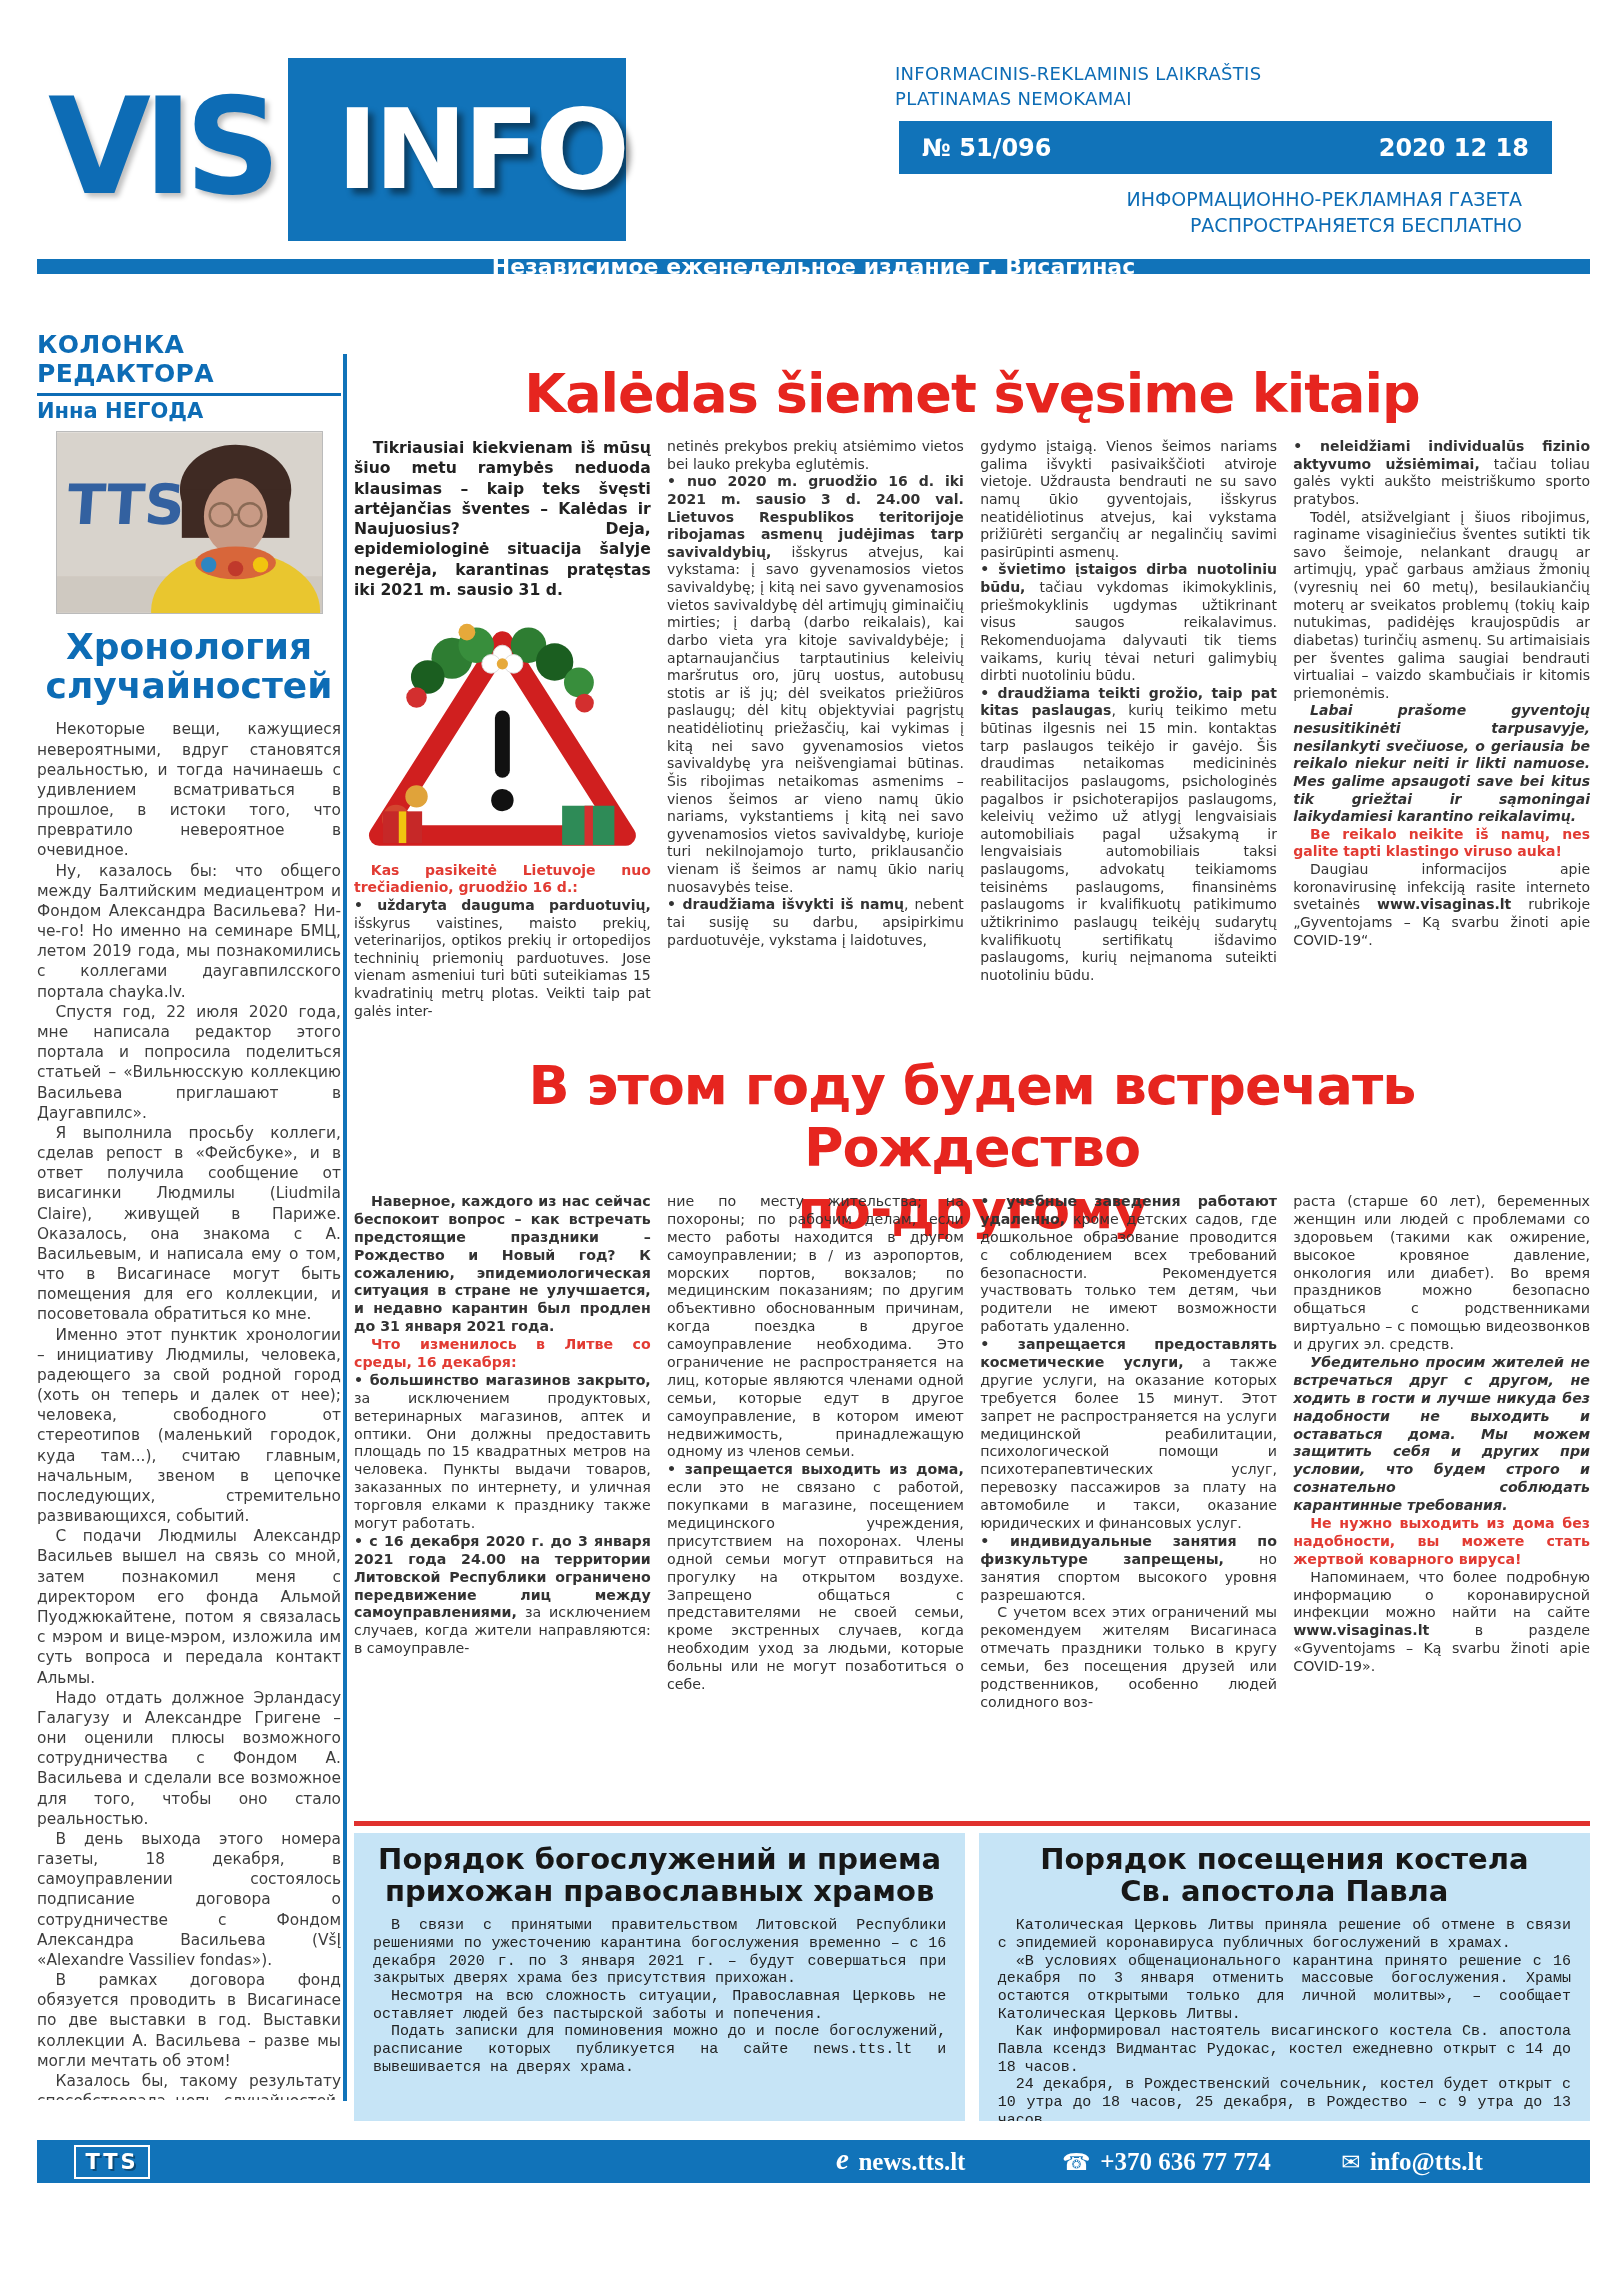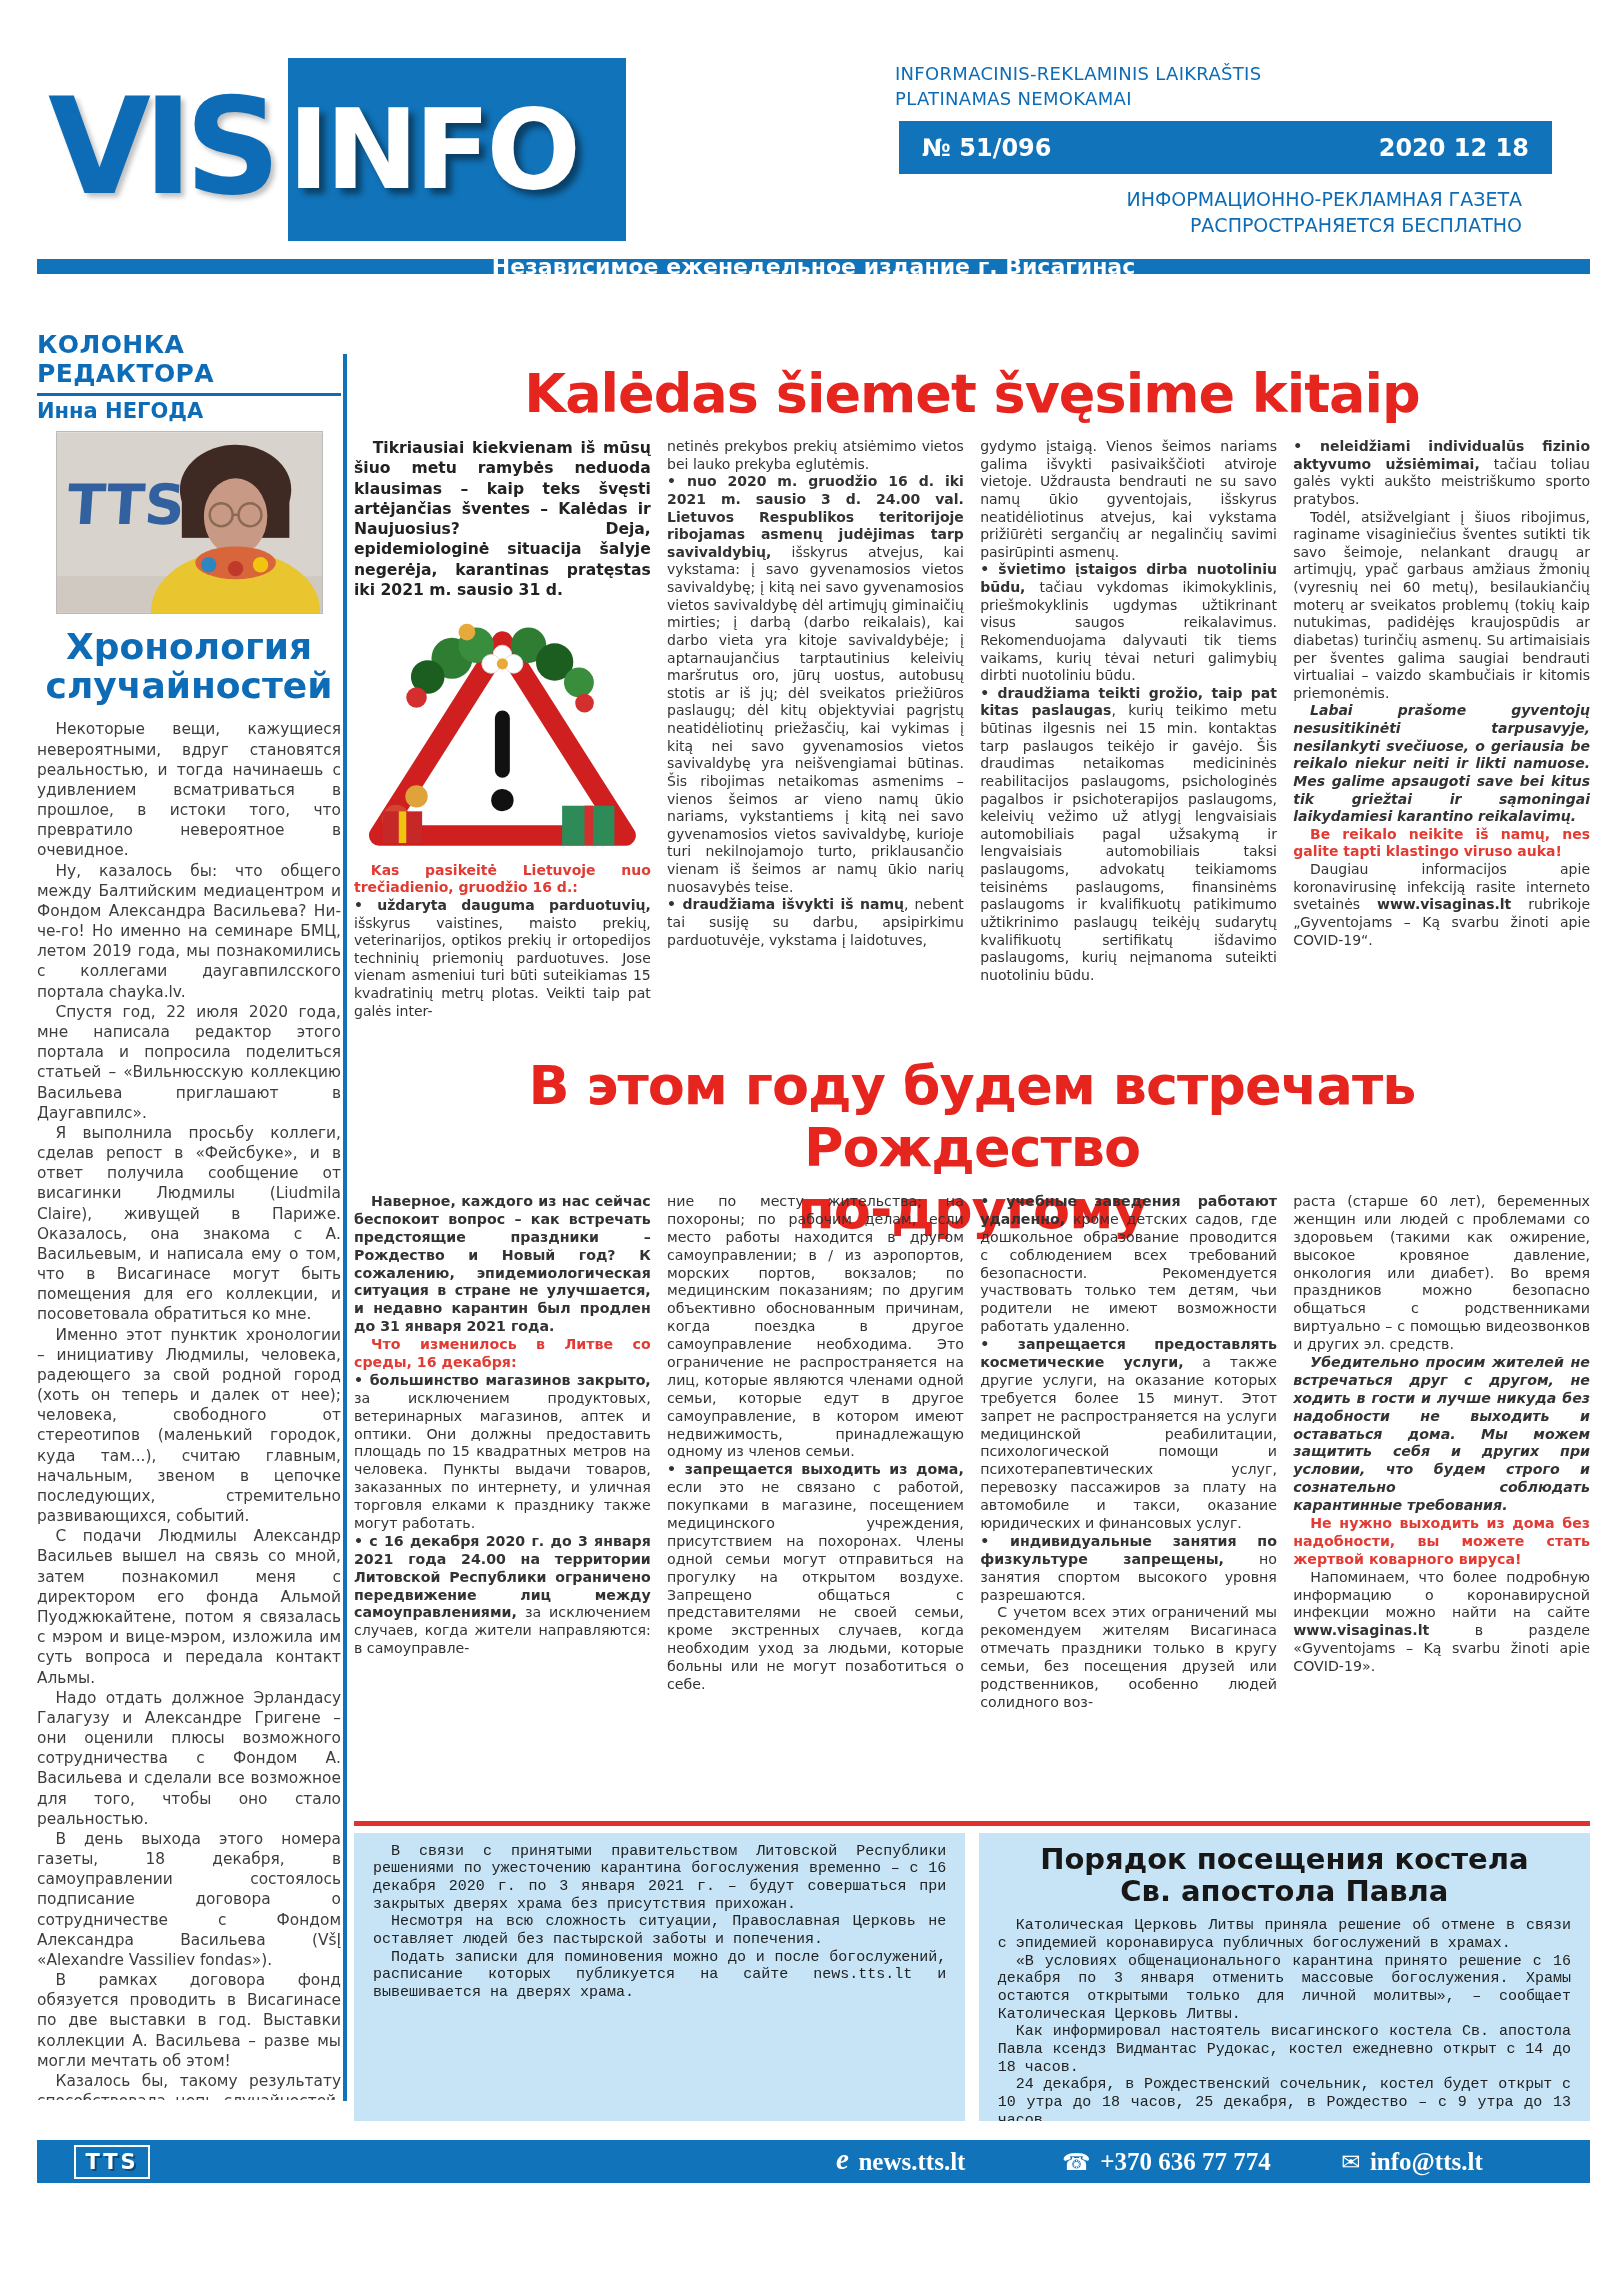--- a/index.html
+++ b/index.html
@@ -14,21 +14,21 @@
     font-family:"DejaVu Sans","Liberation Sans",sans-serif; color:var(--ink);
   }
   
   .logo-vis{
     position:absolute; left:48px; top:81px; font-size:133px; line-height:1;
     font-weight:800; letter-spacing:-7.7px; color:var(--blue2);
     text-shadow:3.8px 3.8px 4.8px rgba(0,0,0,.25);
   }
   .info-box{
     position:absolute; left:288px; top:58px; width:338px; height:183px;
-    background:var(--blue); display:flex; align-items:center; justify-content:flex-start;
+    background:var(--blue); display:flex; align-items:center; justify-content:flex-end;
   }
   .info-box span{
     font-size:111px; font-weight:800; letter-spacing:-3.8px; color:#fff; line-height:1;
     text-shadow:5.8px 5.8px 6.7px rgba(0,0,0,.45);
   }
   .tagline-lt{
     position:absolute; left:895px; top:61px; color:var(--blue2);
     font-size:18px; line-height:25px; font-weight:500; letter-spacing:0.3px;
   }
   .issue-bar{
@@ -262,20 +262,24 @@
         <p class="para bi ind"><span>Убедительно просим жителей не встречаться друг с другом, не ходить в гости и лучше никуда без надобности не выходить и оставаться дома. Мы можем защитить себя и других при условии, что будем строго и сознательно соблюдать карантинные требования.</span></p>
         <p class="para rh ind"><span>Не нужно выходить из дома без надобности, вы можете стать жертвой коварного вируса!</span></p>
         <p class="para ind"><span>Напоминаем, что более подробную информацию о коронавирусной инфекции можно найти на сайте </span><span class="b">www.visaginas.lt</span><span> в разделе «Gyventojams – Ką svarbu žinoti apie COVID-19».</span></p>
       </div>
   </section>
 
   <div class="redrule"></div>
 
   <section class="boxes">
     <article class="bluebox">
+      <h3 class="box-title">
+        <span>Порядок богослужений и приема</span>
+        <span>прихожан православных храмов</span>
+      </h3>
       <div class="box-body">
           <p class="para ind">В связи с принятыми правительством Литовской Республики решениями по ужесточению карантина богослужения временно – с 16 декабря 2020 г. по 3 января 2021 г. – будут совершаться при закрытых дверях храма без присутствия прихожан.</p>
           <p class="para ind">Несмотря на всю сложность ситуации, Православная Церковь не оставляет людей без пастырской заботы и попечения.</p>
           <p class="para ind">Подать записки для поминовения можно до и после богослужений, расписание которых публикуется на сайте news.tts.lt и вывешивается на дверях храма.</p>
         </div>
     </article>
     <article class="bluebox">
       <h3 class="box-title">
         <span>Порядок посещения костела</span>
         <span>Св. апостола Павла</span>

